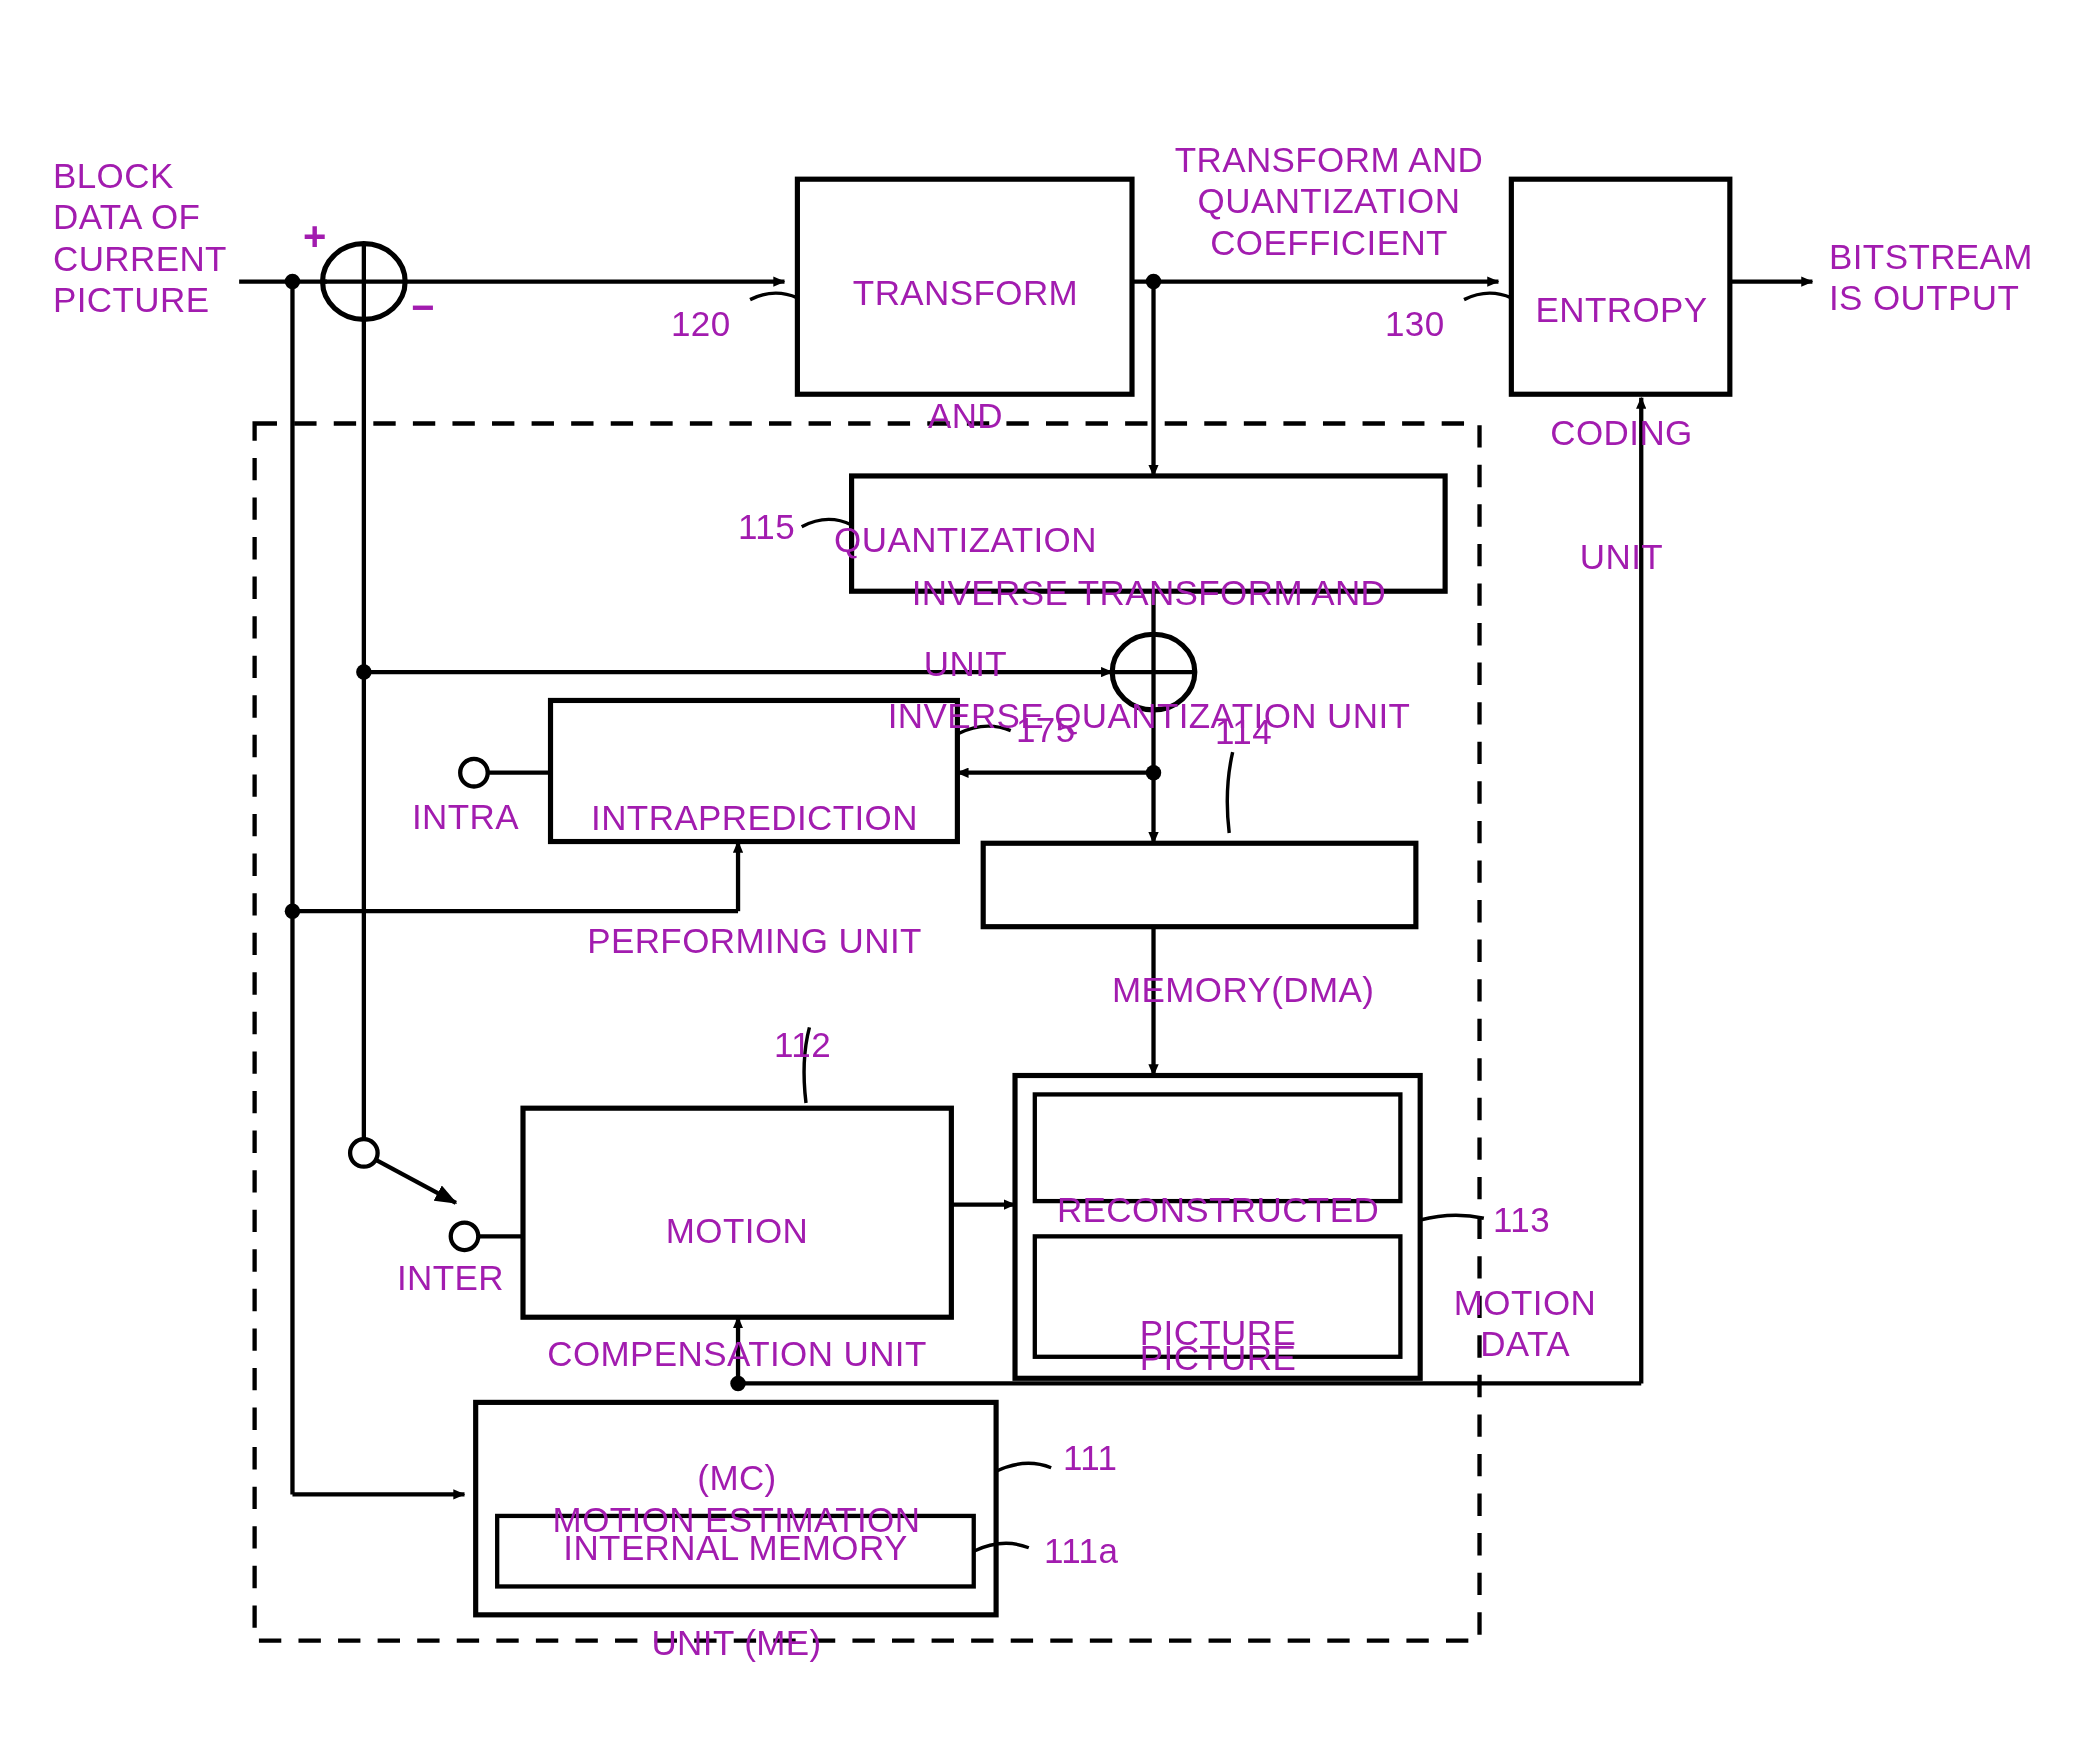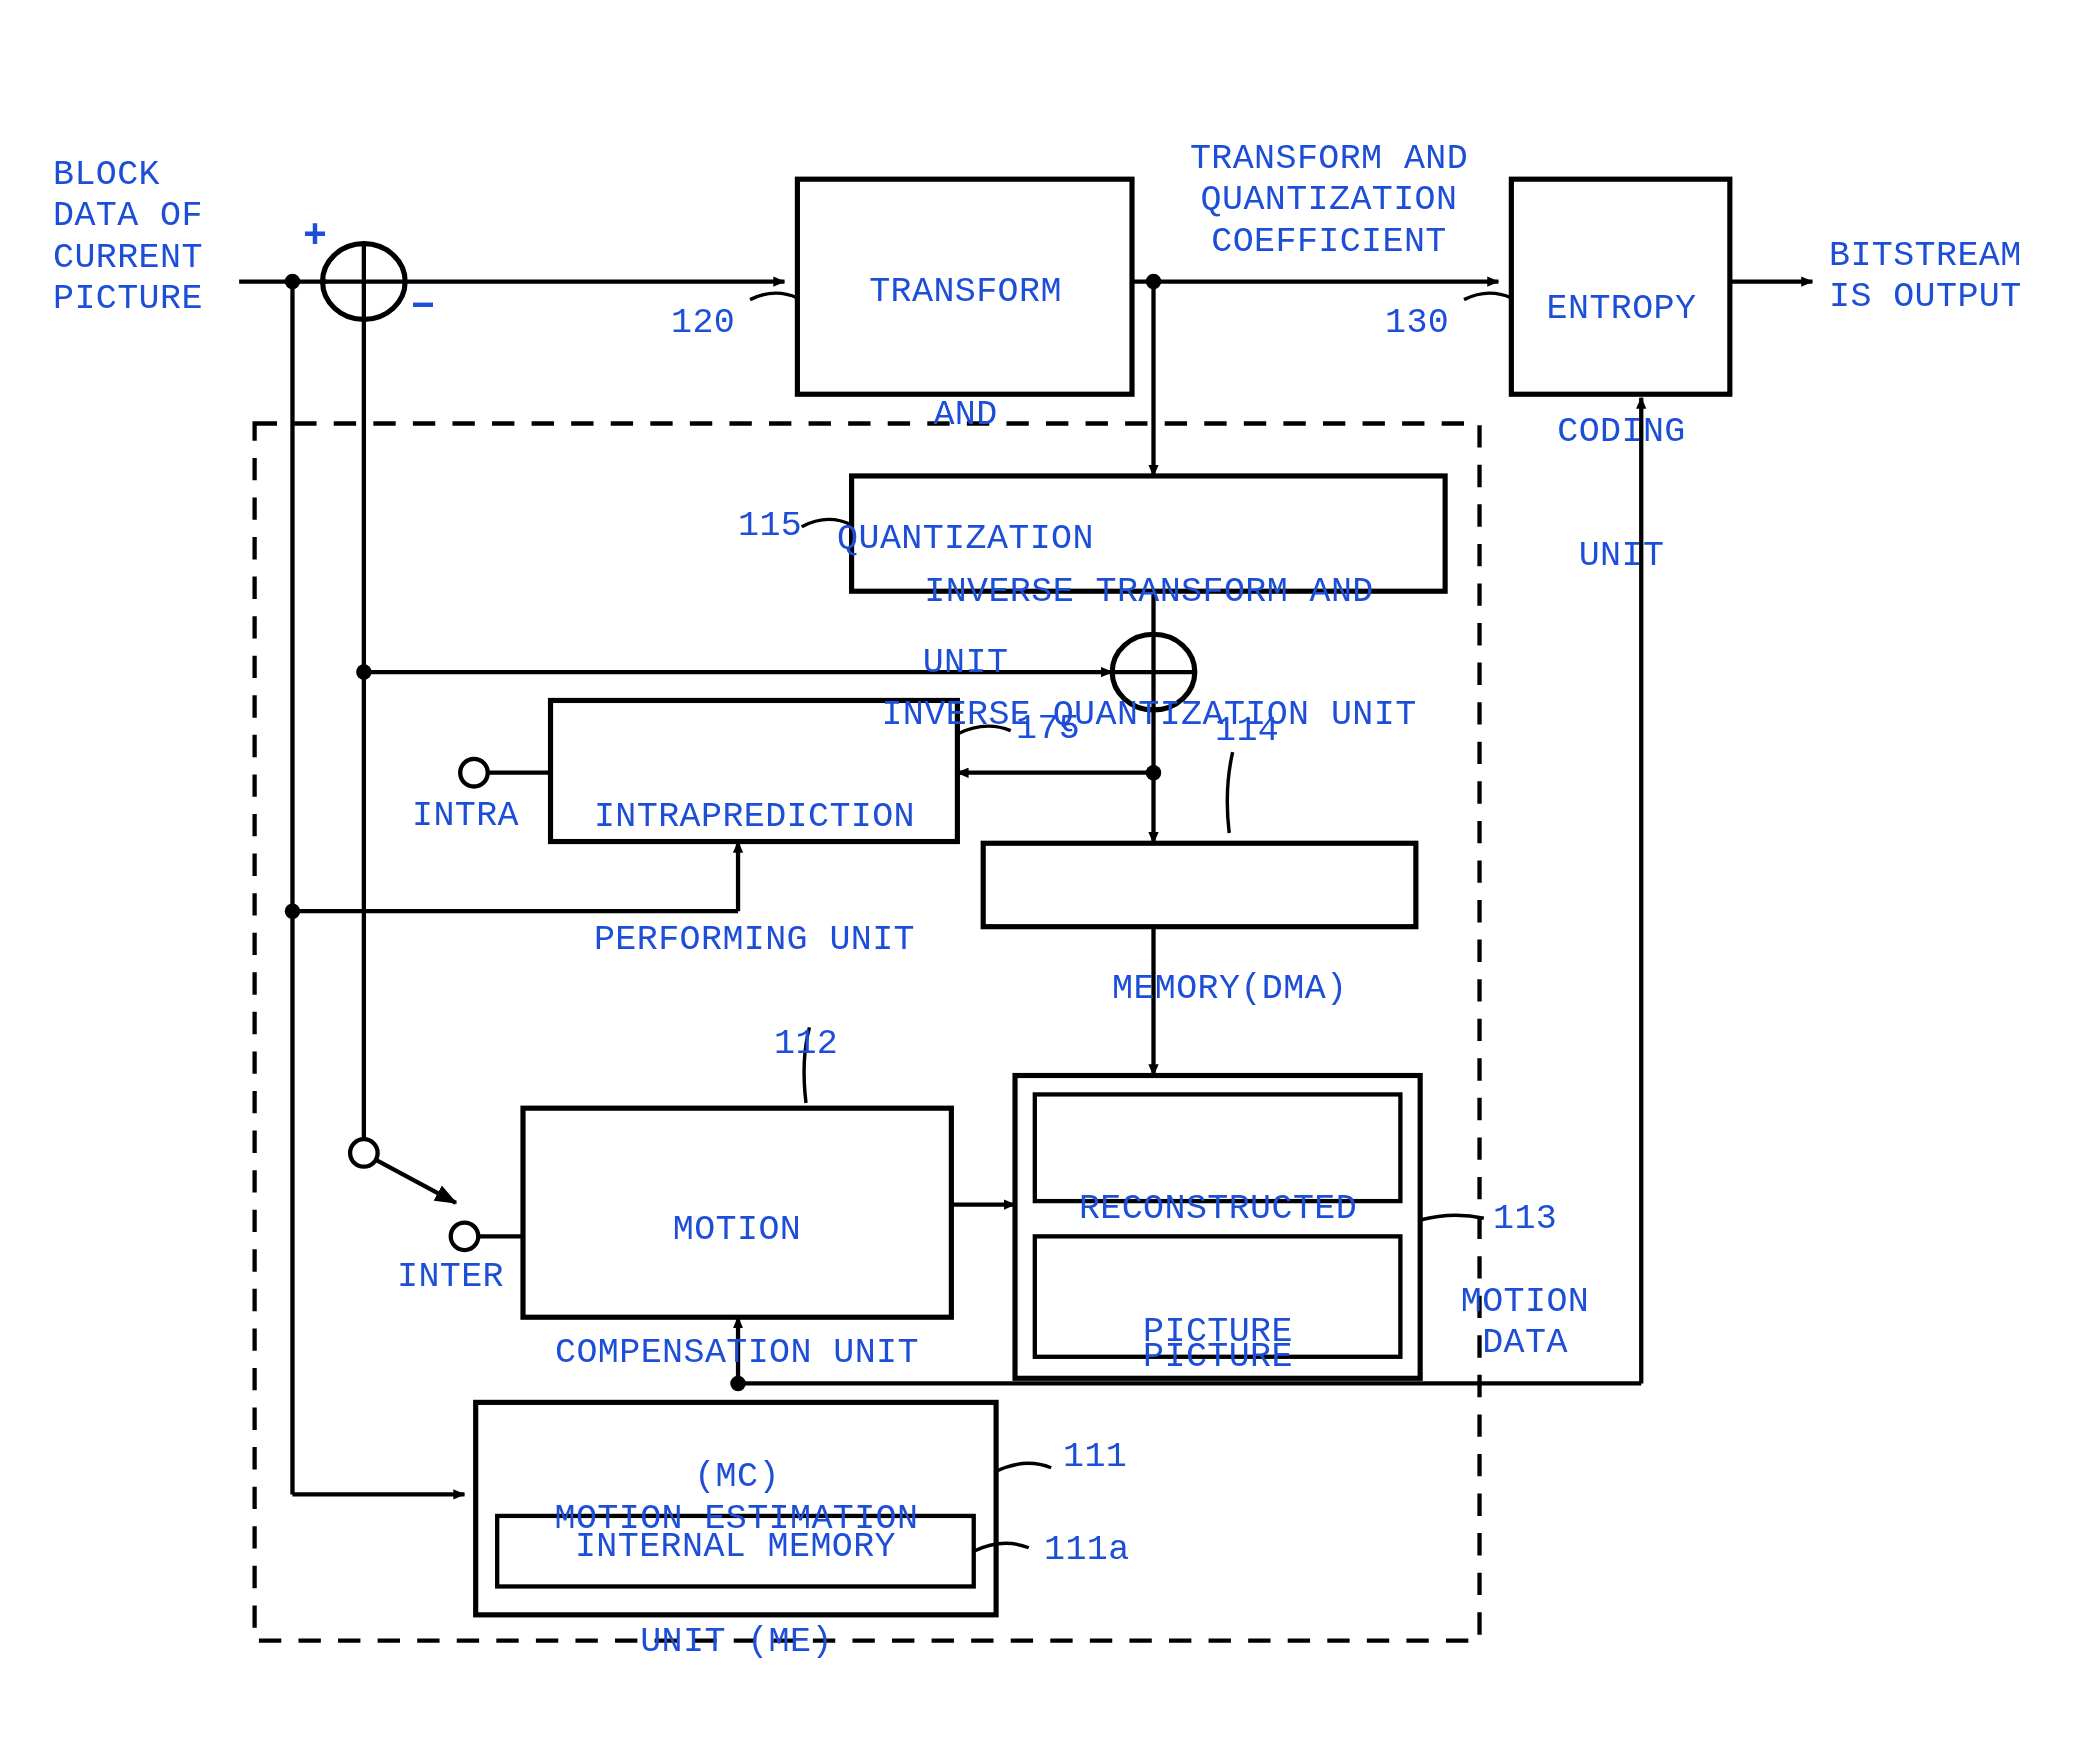--- a/index.html
+++ b/index.html
@@ -27,22 +27,22 @@
   .boxline { stroke: #000; stroke-width: 6; fill: #ffffff; }
   .boxline-inner { stroke: #000; stroke-width: 5; fill: #ffffff; }
   .dashbox { stroke: #000; stroke-width: 5; fill: none; stroke-dasharray: 26 20; }
   .node { fill: #000; }
   .openc { stroke: #000; stroke-width: 5; fill: #ffffff; }
   .sumcirc { stroke: #000; stroke-width: 6; fill: none; }
   .arrowhead { fill: #000; }
 
   .lbl {
     position: absolute;
-    color: #1d4ed8;
-    font-family: Liberation Mono, monospace;
+    color: #a21caf;
+    font-family: Liberation Sans, sans-serif;
     white-space: pre;
     line-height: 1.18;
     letter-spacing: 0.4px;
   }
   .t-big { font-size: 35px; }
   .t-box { font-size: 35px; text-align: center; }
   .t-ref { font-size: 35px; }
   .t-sign { font-size: 40px; font-weight: 600; }
   .center { text-align: center; }
 </style>

